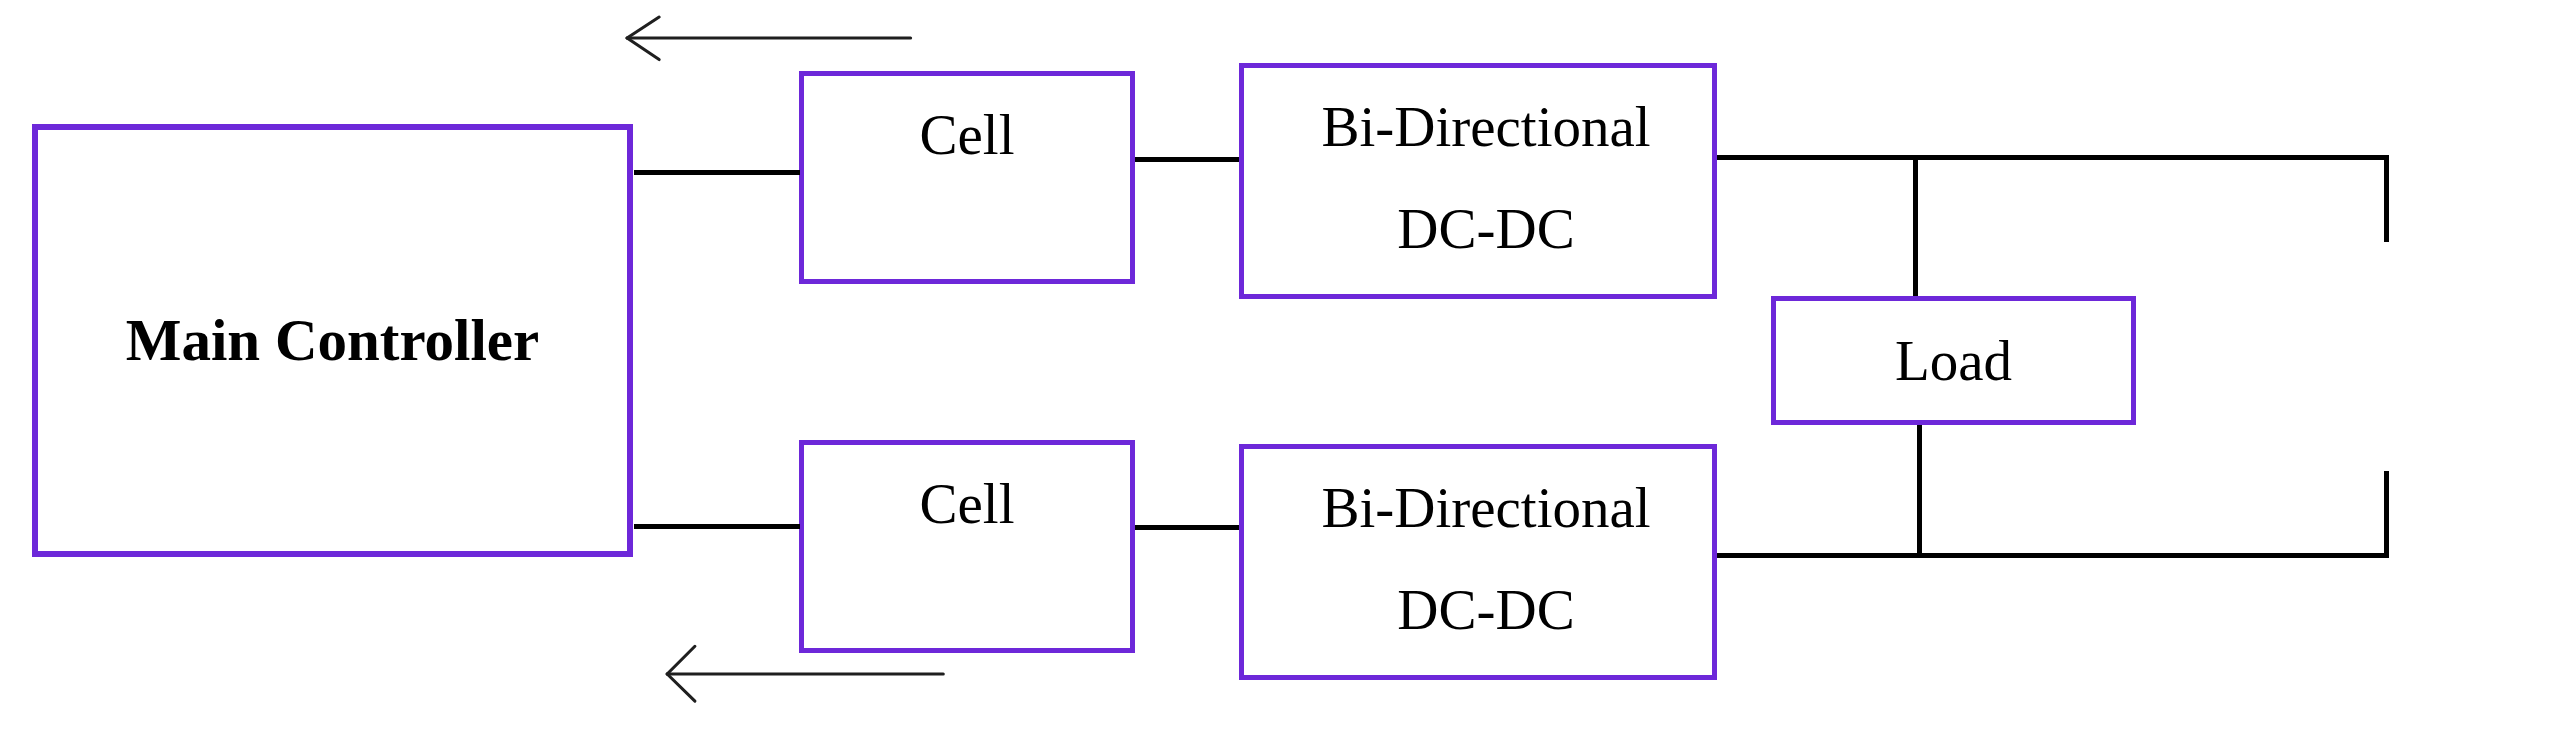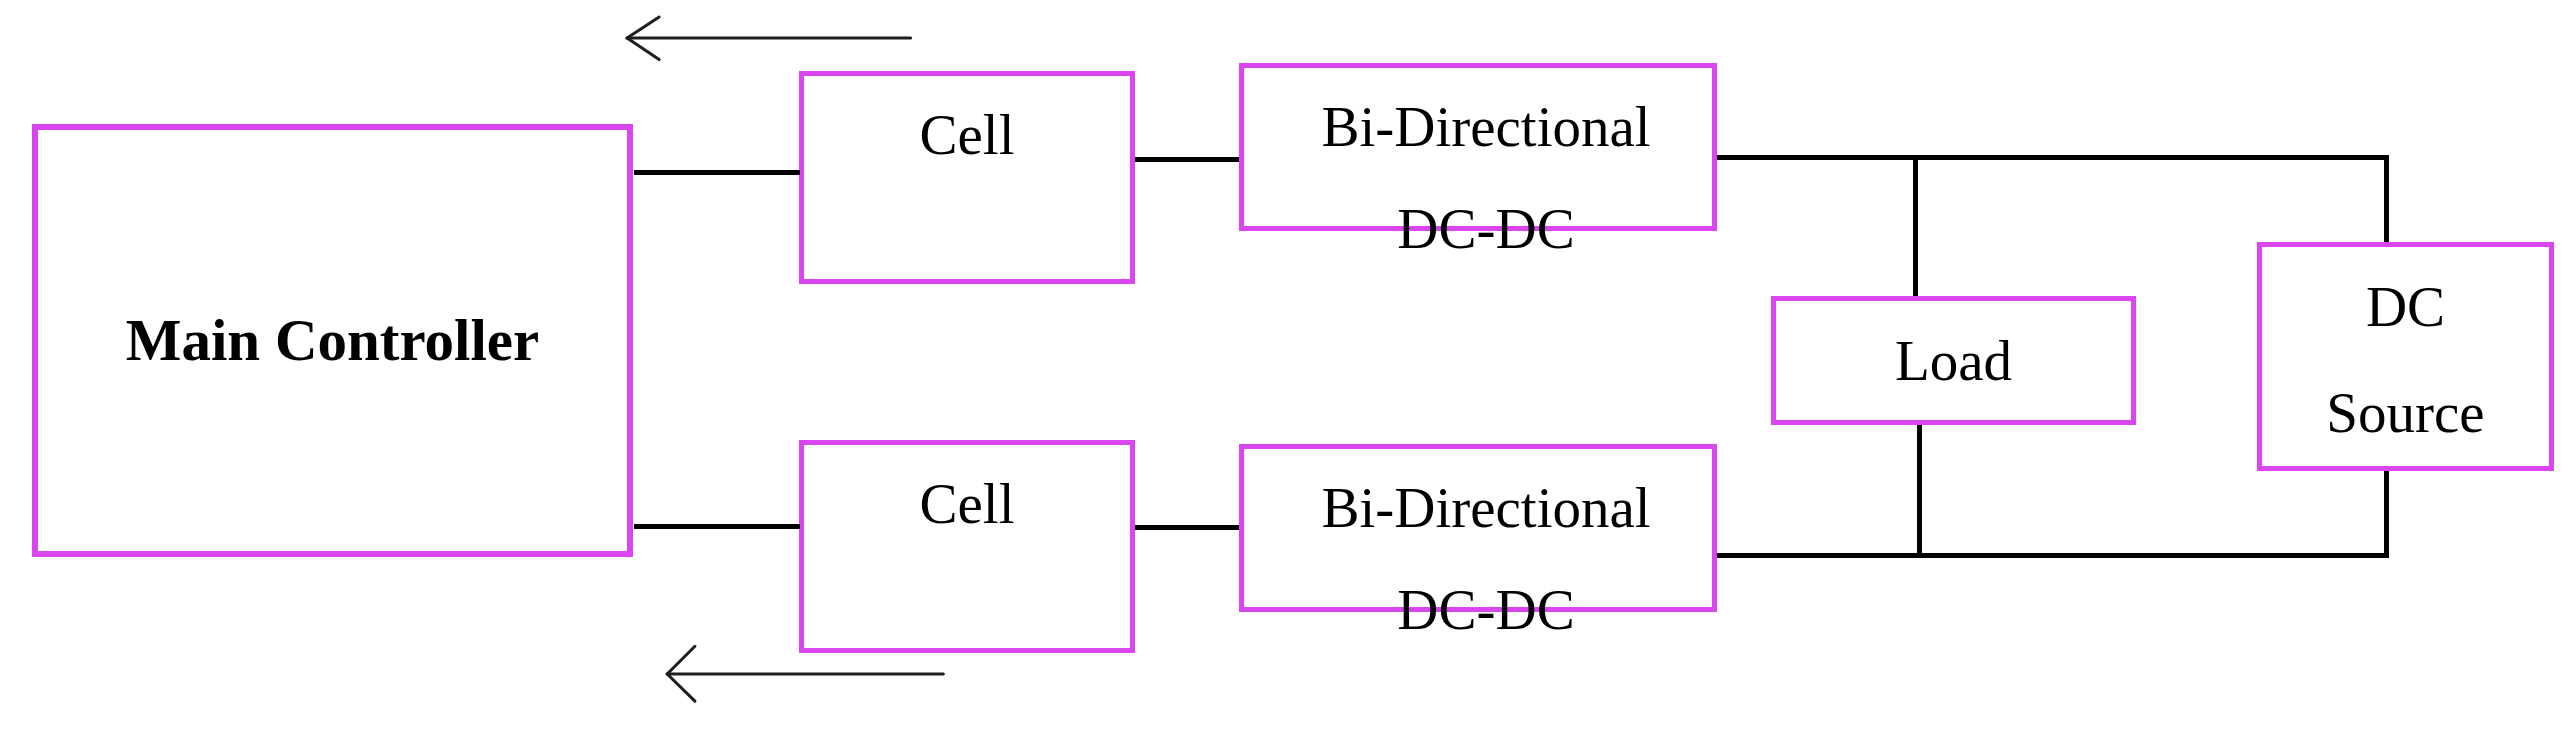--- a/index.html
+++ b/index.html
@@ -1,35 +1,35 @@
 <!DOCTYPE html>
 <html style="font-size:10px"><head>
 <meta charset="utf-8">
 <style>
   html,body{margin:0;padding:0;background:#ffffff;}
   body{width:2576px;height:730px;overflow:hidden;
        font-family:"Liberation Serif","DejaVu Serif",serif;}
   #diagram{position:relative;width:2576px;height:730px;background:#ffffff;}
 
-  .box{position:absolute;background:#ffffff;border:5px solid #d946ef;box-sizing:border-box;}
+  .box{position:absolute;background:#ffffff;border:5px solid #6d28d9;box-sizing:border-box;}
   .box.thick{border-width:6.8px;}
   .label{color:#000;text-align:center;white-space:nowrap;}
 
   
   #mc{left:32px;top:124px;width:601px;height:433px;display:flex;align-items:center;justify-content:center;}
   #mc .label{font-size:59px;font-weight:bold;}
 
   
   .cellbox{width:336px;height:213px;}
   #cell-top{left:799px;top:71px;}
   #cell-bottom{left:799px;top:440px;}
   .cellbox .label{display:block;padding-top:30px;font-size:57px;line-height:57px;}
 
   
-  .bidbox{width:478px;height:168px;padding-left:16px;}
+  .bidbox{width:478px;height:236px;padding-left:16px;}
   #bid-top{left:1239px;top:63px;}
   #bid-bottom{left:1239px;top:444px;}
   .bidbox .label{display:block;padding-top:16px;font-size:57px;line-height:86px;}
 
   
   #load{left:1771px;top:296px;width:365px;height:129px;display:flex;align-items:center;justify-content:center;}
   #load .label{font-size:57px;}
 
   
   #dc{left:2257px;top:242px;width:297px;height:229px;}
@@ -89,24 +89,20 @@
 
   <div id="bid-bottom" class="box bidbox">
     <span class="label">Bi-Directional</span>
     <span class="label">DC-DC</span>
   </div>
 
   <div id="load" class="box">
     <span class="label">Load</span>
   </div>
 
-  <div id="dc" class="box">
-    <span class="label">DC</span>
-    <span class="label">Source</span>
-  </div>
 
   <div id="w-mc-cell-top" class="wire"></div>
   <div id="w-cell-bid-top" class="wire"></div>
   <div id="w-top-bus" class="wire"></div>
   <div id="w-load-up" class="wire"></div>
   <div id="w-load-down" class="wire"></div>
   <div id="w-bottom-bus" class="wire"></div>
   <div id="w-dc-up" class="wire"></div>
   <div id="w-dc-down" class="wire"></div>
   <div id="w-mc-cell-bottom" class="wire"></div>

